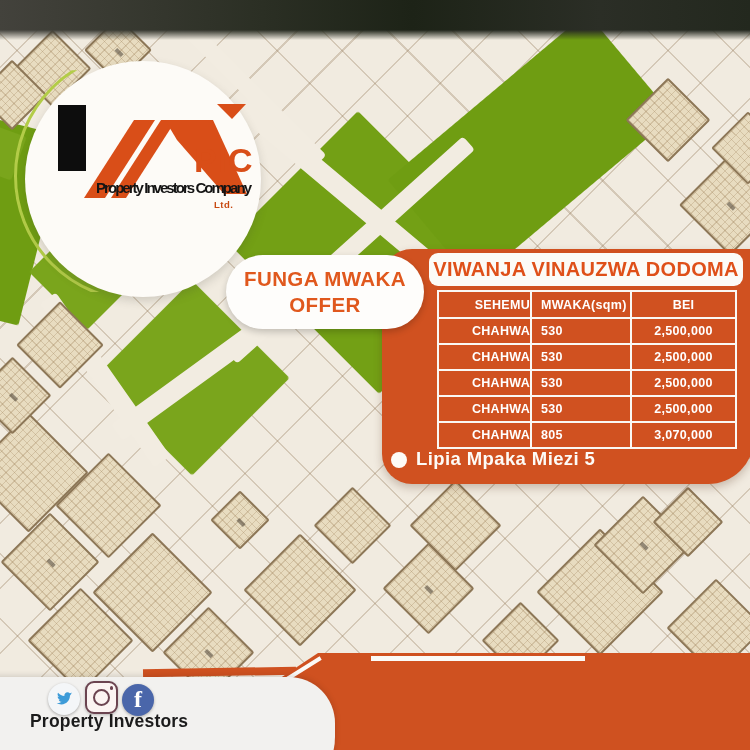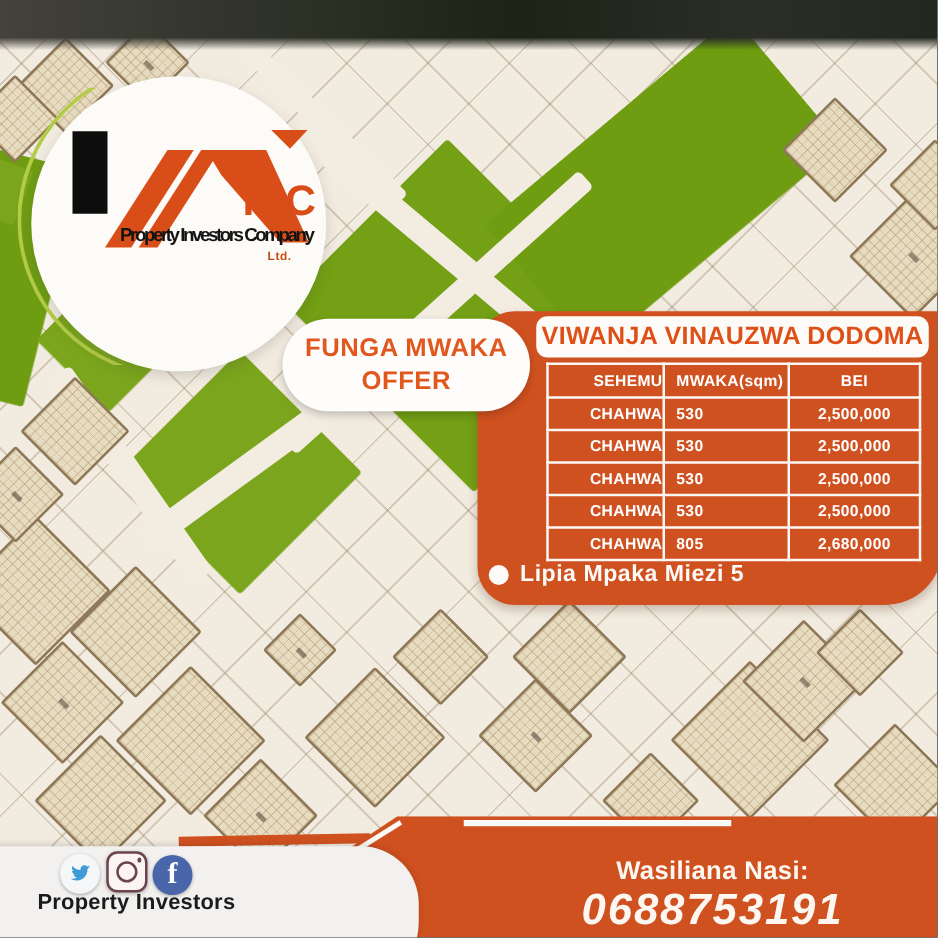--- a/index.html
+++ b/index.html
@@ -246,21 +246,21 @@
           <td class="c3">2,500,000</td>
         </tr>
         <tr>
           <td class="c1">CHAHWA</td>
           <td class="c2">530</td>
           <td class="c3">2,500,000</td>
         </tr>
         <tr>
           <td class="c1">CHAHWA</td>
           <td class="c2">805</td>
-          <td class="c3">2,680,000</td>
+          <td class="c3">3,070,000</td>
         </tr>
       </tbody>
   </table>
   <div id="note-dot" class="abs"></div>
   <div id="note-text" class="abs">Lipia Mpaka Miezi 5</div>
 
 
   <div id="footer-band" class="abs"></div>
   <div id="band-echo-stripe" class="abs"></div>
   <div id="band-top-line" class="abs"></div>
@@ -270,18 +270,14 @@
   <div id="tw-icon" class="soc">
     <svg width="22" height="22" viewBox="0 0 24 24">
       <path fill="#3d9bd8" d="M21 6.2c-.6.3-1.3.5-2 .6.7-.4 1.2-1.1 1.5-1.9-.7.4-1.4.7-2.2.8-.6-.7-1.5-1.1-2.5-1.1-1.9 0-3.4 1.5-3.4 3.4 0 .3 0 .5.1.8-2.8-.1-5.3-1.5-7-3.6-.3.5-.5 1.1-.5 1.7 0 1.2.6 2.2 1.5 2.8-.6 0-1.1-.2-1.5-.4v.1c0 1.6 1.2 3 2.7 3.3-.3.1-.6.1-.9.1-.2 0-.4 0-.6-.1.4 1.3 1.6 2.3 3.1 2.3-1.1.9-2.6 1.4-4.1 1.4H4c1.5 1 3.2 1.5 5.1 1.5 6.1 0 9.4-5 9.4-9.4v-.4c.7-.5 1.3-1.1 1.5-1.9z"></path>
     </svg>
   </div>
   <span id="ig-icon" class="soc"></span>
   <div id="fb-icon" class="soc">f</div>
 
   <div id="brand-name" class="abs">Property Investors</div>
 
-  <div id="contact-block" class="abs">
-    <div id="contact-label">Wasiliana Nasi:</div>
-    <div id="phone-number">0688753191</div>
-  </div>
 
 </div>
 
 </body></html>

